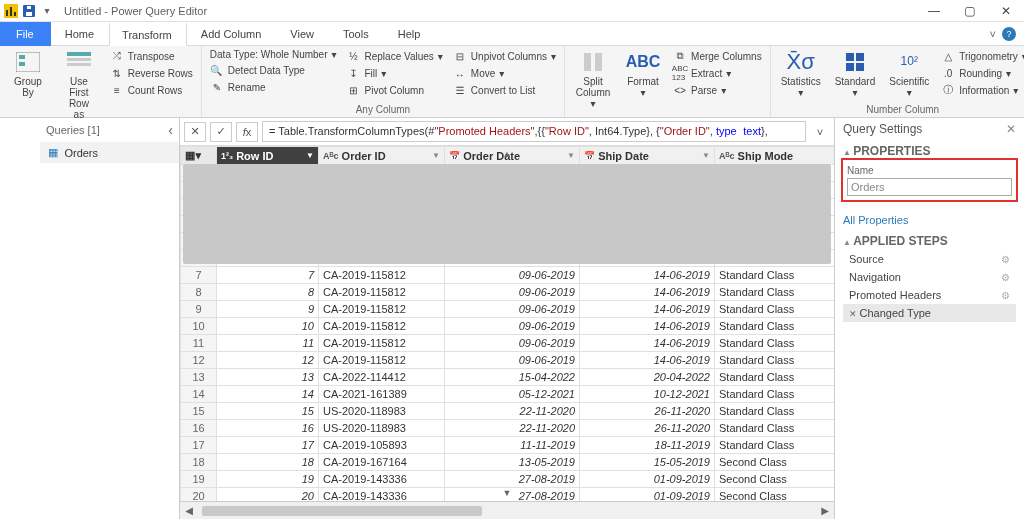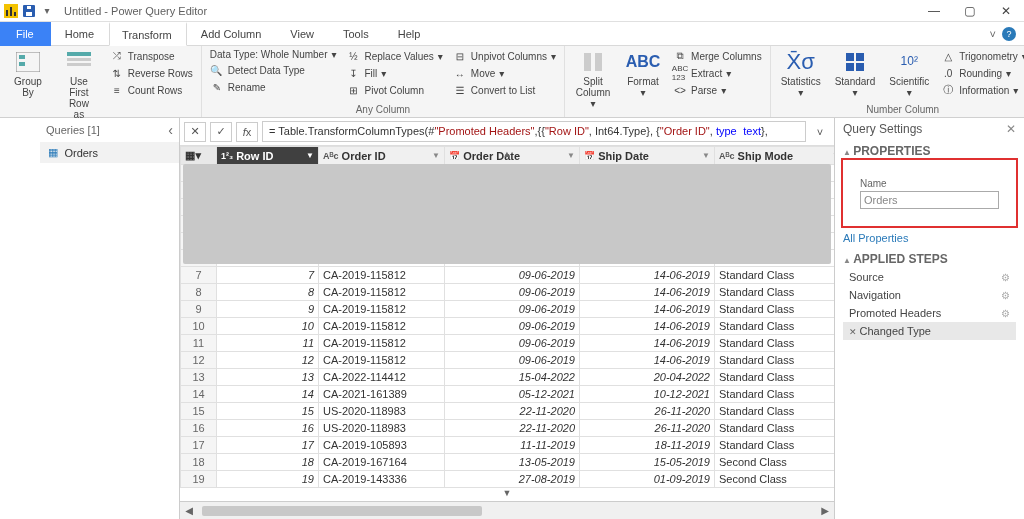--- a/index.html
+++ b/index.html
@@ -70,21 +70,21 @@
 .hscroll .arr { width:18px; text-align:center; font-size:10px; color:#666; }
 .hscroll .track { flex:1; height:10px; position:relative; }
 .hscroll .thumb { position:absolute; left:4px; width:280px; top:0; bottom:0; background:#c8c8c8; border-radius:2px; }
 
 
 .settings { width:190px; border-left:1px solid #ccc; background:#fff; display:flex; flex-direction:column; }
 .settings .shdr { display:flex; align-items:center; justify-content:space-between; padding:4px 8px; font-size:12px; color:#555; }
 .settings .section { padding:4px 8px; }
 .settings .sectitle { font-size:12px; color:#666; font-weight:bold; padding-bottom:2px; }
 .settings .sectitle::before { content:"▲ "; font-size:8px; color:#888; }
-.settings .propbox { border:2px solid #e03030; padding:17px; margin:-2px -2px 4px; }
+.settings .propbox { border:2px solid #e03030; padding:4px; margin:-2px -2px 12px; }
 .settings .propbox label { font-size:10px; color:#666; }
 .settings .propbox input { width:100%; border:1px solid #aaa; font-size:11px; padding:2px 3px; color:#888; margin-top:2px; }
 .settings .link { color:#2a7ab9; font-size:11px; }
 .steps { display:flex; flex-direction:column; }
 .steps .step { display:flex; align-items:center; justify-content:space-between; padding:3px 6px; font-size:11px; color:#444; }
 .steps .step.sel { background:#e8e8e8; }
 .steps .step .gear { color:#aaa; font-size:10px; }
 .steps .step .x { font-size:9px; color:#666; margin-right:3px; }
 
 svg { display:block; }
@@ -470,20 +470,28 @@
     <td>Second Class</td>
               </tr>
               <tr>
                 <th>19</th>
     <td class="num">19</td>
     <td>CA-2019-143336</td>
     <td class="num">27-08-2019</td>
     <td class="num">01-09-2019</td>
     <td>Second Class</td>
               </tr>
+              <tr>
+                <th>20</th>
+    <td class="num">20</td>
+    <td>CA-2019-143336</td>
+    <td class="num">27-08-2019</td>
+    <td class="num">01-09-2019</td>
+    <td>Second Class</td>
+              </tr>
             </tbody>
         </table>
       </div>
       <div class="vscroll">
         <div class="arr" style="top:0">▲</div>
         <div class="thumb"></div>
         <div class="arr" style="bottom:0">▼</div>
       </div>
     </div>
     <div class="hscroll">

